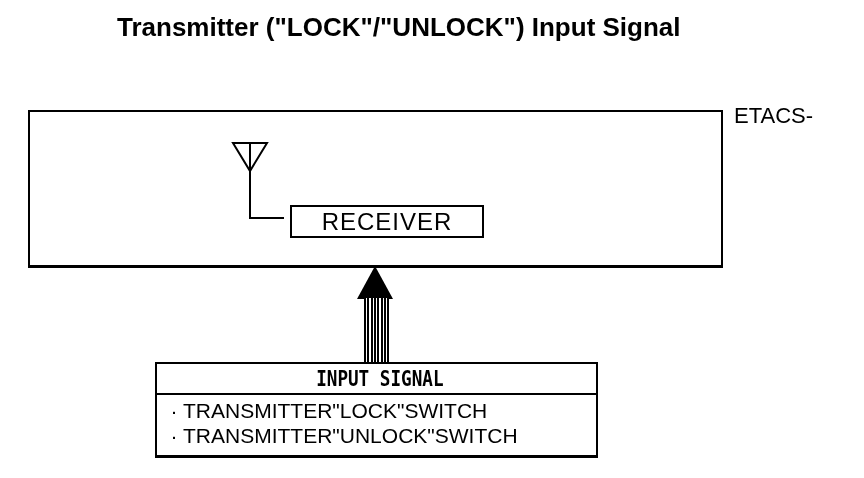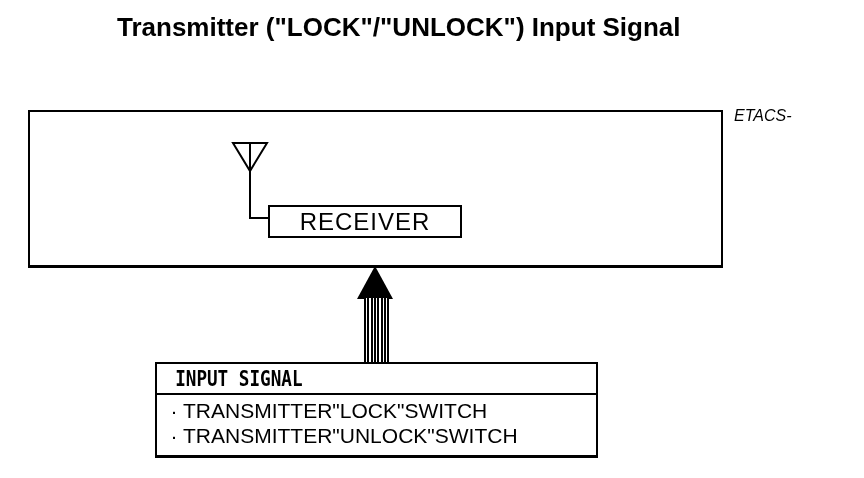--- a/index.html
+++ b/index.html
@@ -36,32 +36,31 @@
     border-bottom-width: 3px;
     box-sizing: border-box;
     background: #fff;
   }
   .ecu-label {
     position: absolute;
     left: 734px;
     top: 104px;
     display: flex;
     flex-direction: row;
-    font-size: 16px;
+    font-size: 22px;
     line-height: 24px;
-    font-style: italic;
   }
   .antenna {
     position: absolute;
     left: 231px;
     top: 141px;
   }
   .receiver-box {
     position: absolute;
-    left: 268px;
+    left: 290px;
     top: 205px;
     width: 194px;
     height: 33px;
     border: 2px solid #000;
     box-sizing: border-box;
     background: #fff;
     display: flex;
     align-items: center;
     justify-content: center;
     font-size: 24px;
@@ -95,21 +94,21 @@
     border: 2px solid #000;
     border-bottom-width: 3px;
     box-sizing: border-box;
     background: #fff;
   }
   .input-header {
     height: 29px;
     border-bottom: 2px solid #000;
     display: flex;
     align-items: center;
-    justify-content: flex-start;
+    justify-content: center;
     padding-left: 6px;
   }
   .input-header-text {
     font-family: "DejaVu Sans Mono", monospace;
     font-weight: bold;
     font-size: 21px;
     transform: scaleX(0.84);
     transform-origin: center;
     white-space: pre;
   }

